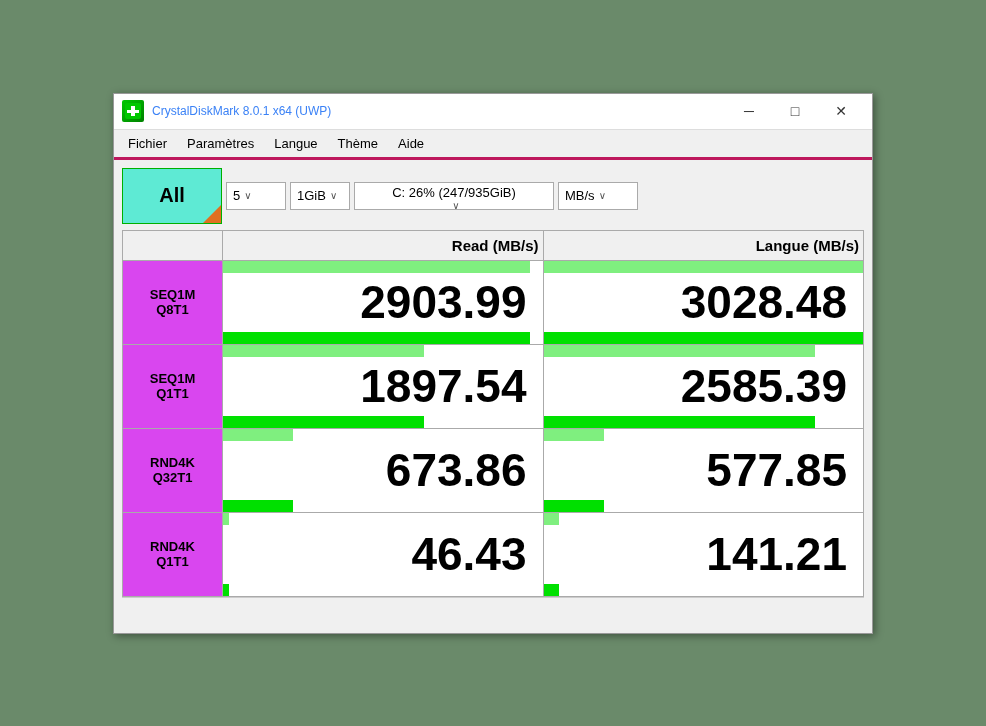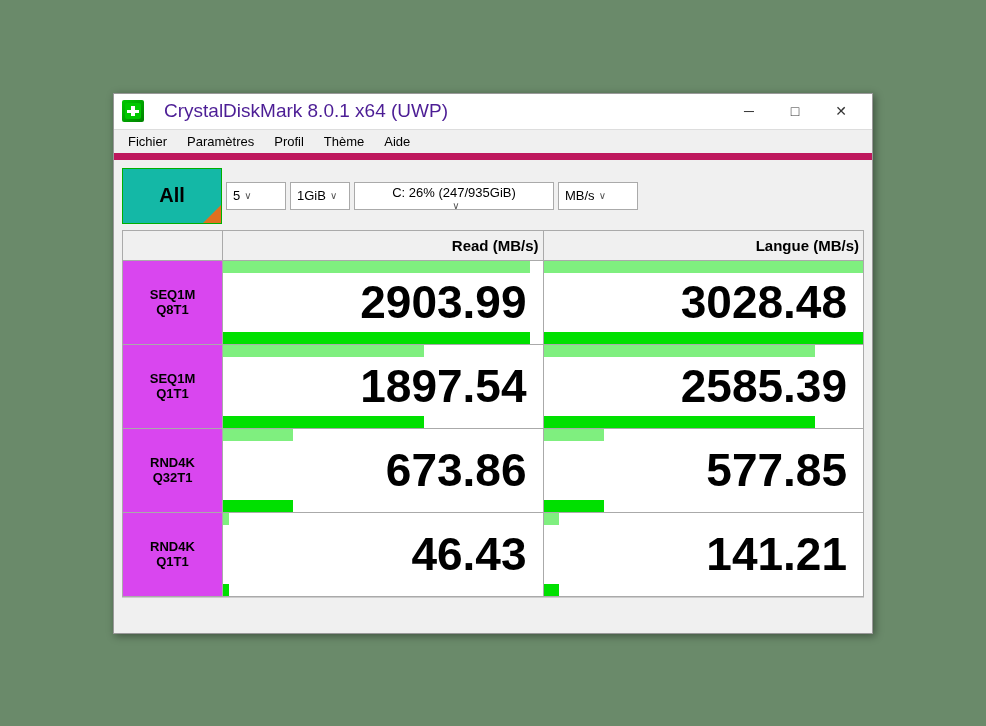--- a/index.html
+++ b/index.html
@@ -40,23 +40,22 @@
       align-items: center;
       justify-content: center;
       font-size: 11px;
       color: white;
       font-weight: bold;
       flex-shrink: 0;
     }
 
     .title-bar-text {
       flex: 1;
-      font-size: 19px;
-      color: #4c1d95;
-      margin-left: 12px;
+      font-size: 12px;
+      color: #3b82f6;
     }
 
     .title-bar-buttons {
       display: flex;
       gap: 0;
     }
 
     .title-btn {
       width: 46px;
       height: 36px;
@@ -69,21 +68,21 @@
       justify-content: center;
       color: #333;
     }
 
     .menu-bar {
       background: #f0f0f0;
       display: flex;
       align-items: center;
       height: 30px;
       padding: 0 4px;
-      border-bottom: 7px solid #be185d;
+      border-bottom: 3px solid #be185d;
     }
 
     .menu-item {
       padding: 4px 10px;
       font-size: 13px;
       cursor: pointer;
       color: #000;
       border-radius: 2px;
     }
 
@@ -93,21 +92,21 @@
     }
 
     .controls-row {
       display: flex;
       align-items: center;
       gap: 4px;
       margin-bottom: 6px;
     }
 
     .all-btn {
-      background: #14b8a6;
+      background: #5eead4;
       border: 1px solid #00b000;
       color: #000;
       font-weight: bold;
       font-size: 20px;
       width: 100px;
       height: 56px;
       cursor: pointer;
       position: relative;
       overflow: hidden;
     }
@@ -240,21 +239,21 @@
     <div class="title-bar-buttons">
       <button class="title-btn">─</button>
       <button class="title-btn">□</button>
       <button class="title-btn close">✕</button>
     </div>
   </div>
 
   <div class="menu-bar">
     <span class="menu-item">Fichier</span>
     <span class="menu-item">Paramètres</span>
-    <span class="menu-item">Profil</span>
+    <span class="menu-item">Langue</span>
     <span class="menu-item">Thème</span>
     <span class="menu-item">Aide</span>
   </div>
 
   <div class="content">
 
     <div class="controls-row">
       <button class="all-btn">
         <span>All</span>
       </button>

